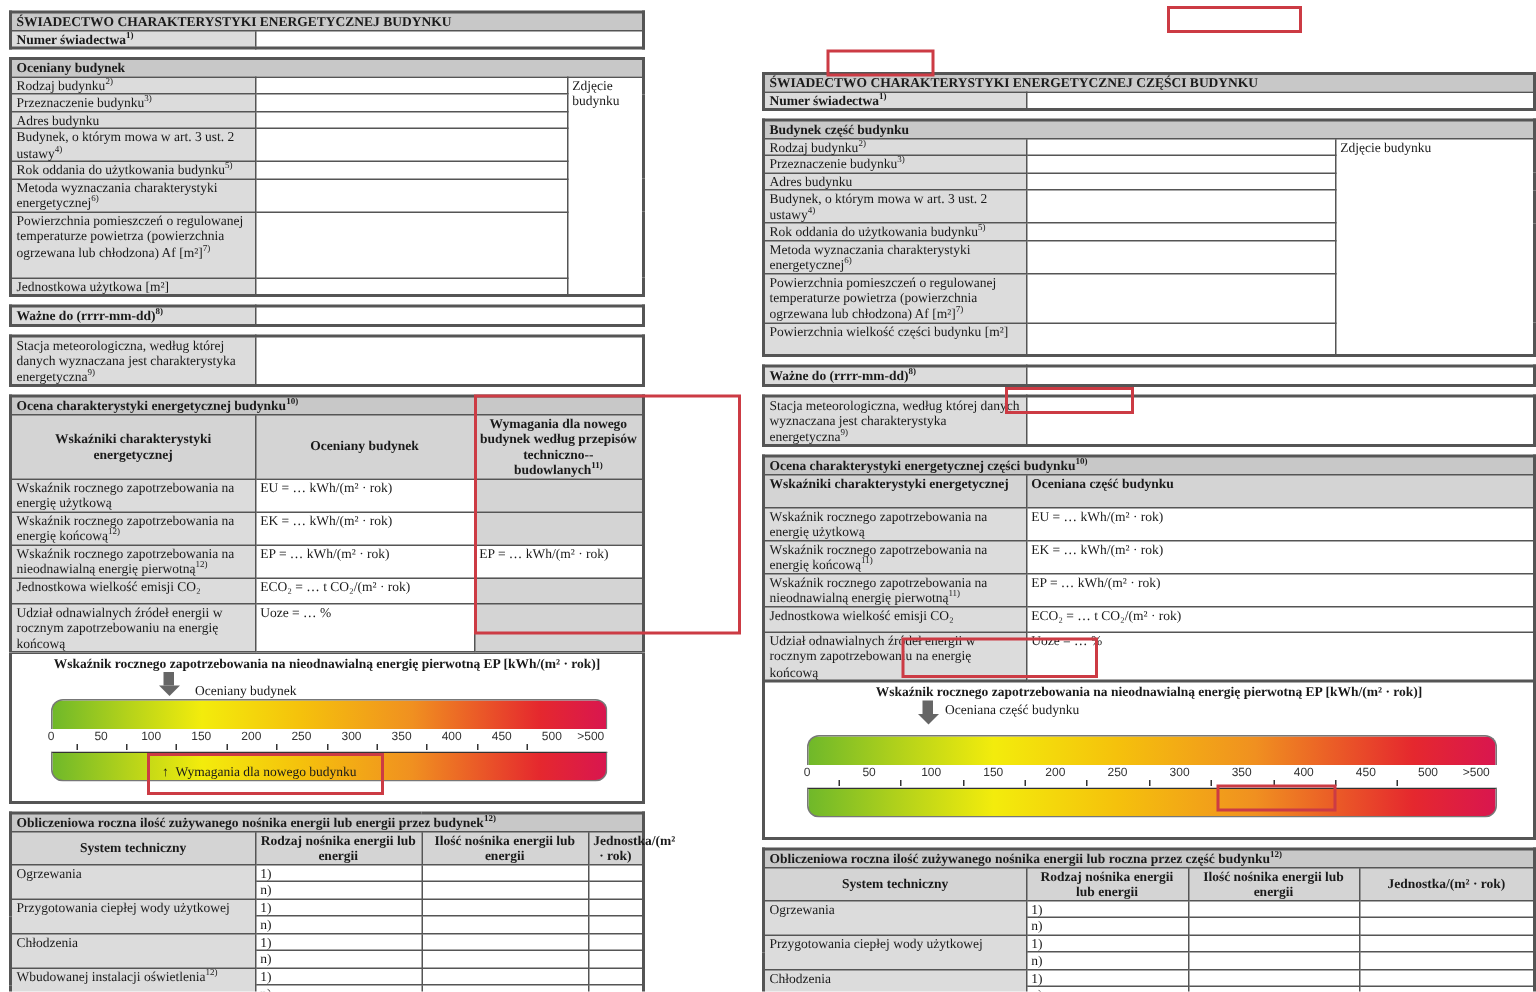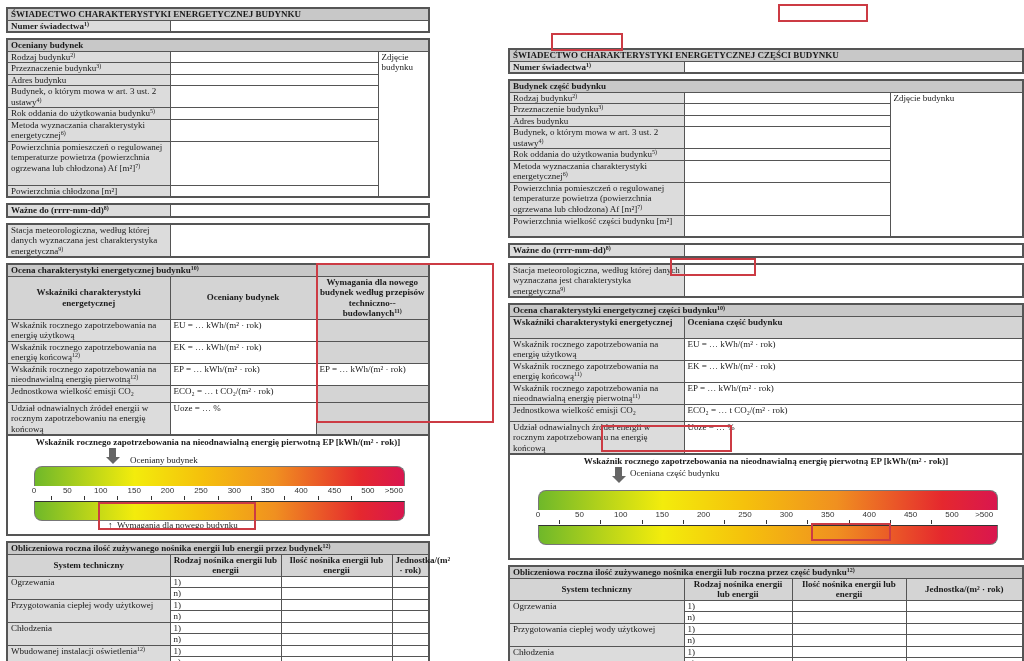--- a/index.html
+++ b/index.html
@@ -85,21 +85,21 @@
         </tr>
     <tr style="height:22px">
           <td class="lbl"><span>Metoda wyznaczania charakterystyki energetycznej</span><sup>6)</sup></td>
           <td class="val"></td>
         </tr>
     <tr style="height:44px">
           <td class="lbl"><span>Powierzchnia pomieszczeń o regulowanej temperaturze powietrza (powierzchnia ogrzewana lub chłodzona) Af [m²]</span><sup>7)</sup></td>
           <td class="val"></td>
         </tr>
     <tr style="height:11px">
-          <td class="lbl"><span>Powierzchnia chłodzona [m²]</span></td>
+          <td class="lbl"><span>Jednostkowa użytkowa [m²]</span></td>
           <td class="val"></td>
         </tr>
   </tbody>
     </table>
 
   <table class="sec">
     <colgroup>
         <col style="width:163px">
         <col>
       </colgroup>
@@ -193,21 +193,21 @@
         <span class="tick-mark" style="left:22.5%"></span>
         <span class="tick-mark" style="left:31.5%"></span>
         <span class="tick-mark" style="left:40.5%"></span>
         <span class="tick-mark" style="left:49.5%"></span>
         <span class="tick-mark" style="left:58.5%"></span>
         <span class="tick-mark" style="left:67.5%"></span>
         <span class="tick-mark" style="left:76.5%"></span>
         <span class="tick-mark" style="left:85.5%"></span>
     </div>
     <div class="bar bot" style="left:26px; right:23px; top:65px;"></div>
-    <div class="marker-label" style="left:100px; top:84px;text-align:right;">
+    <div class="marker-label" style="left:100px; top:73px;text-align:right;">
       <span>↑</span>&nbsp;&nbsp;<span>Wymagania dla nowego budynku</span>
     </div>
   </div>
 
   <table class="sec">
     <colgroup>
         <col style="width:163px">
         <col style="width:111px">
         <col style="width:111px">
         <col>

